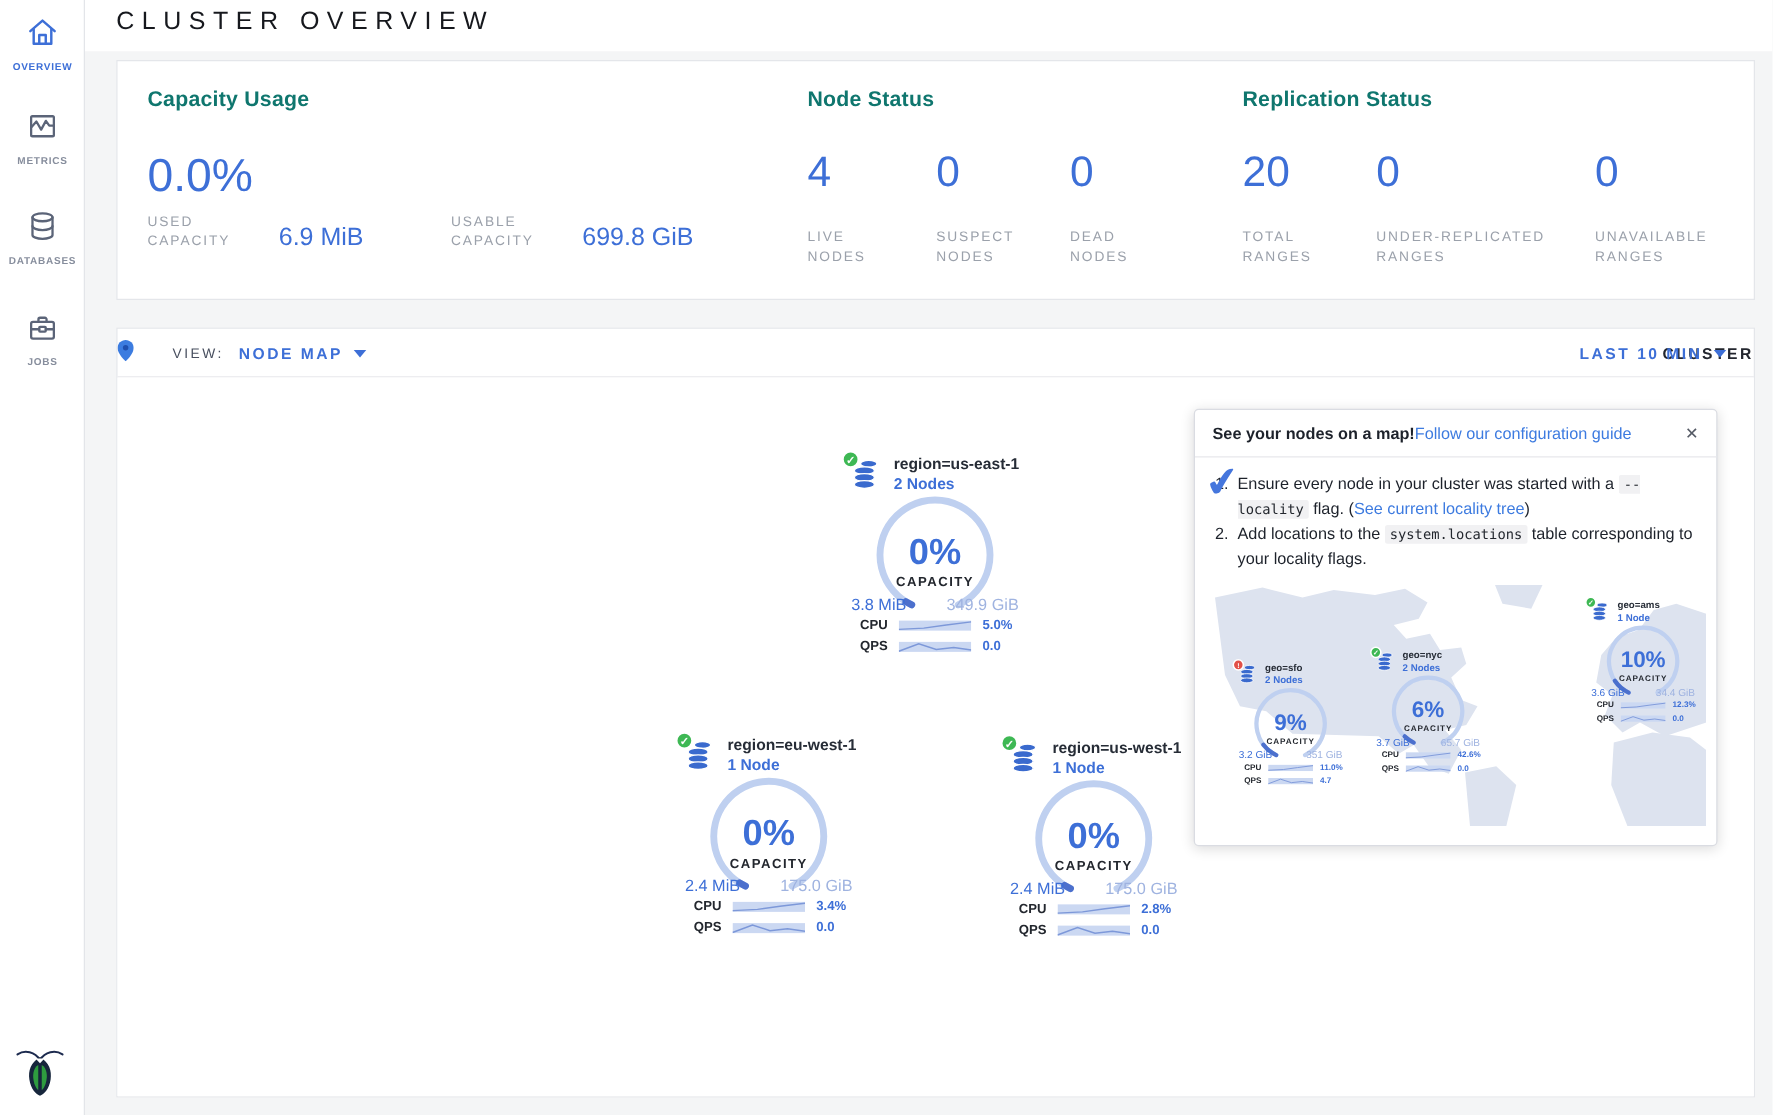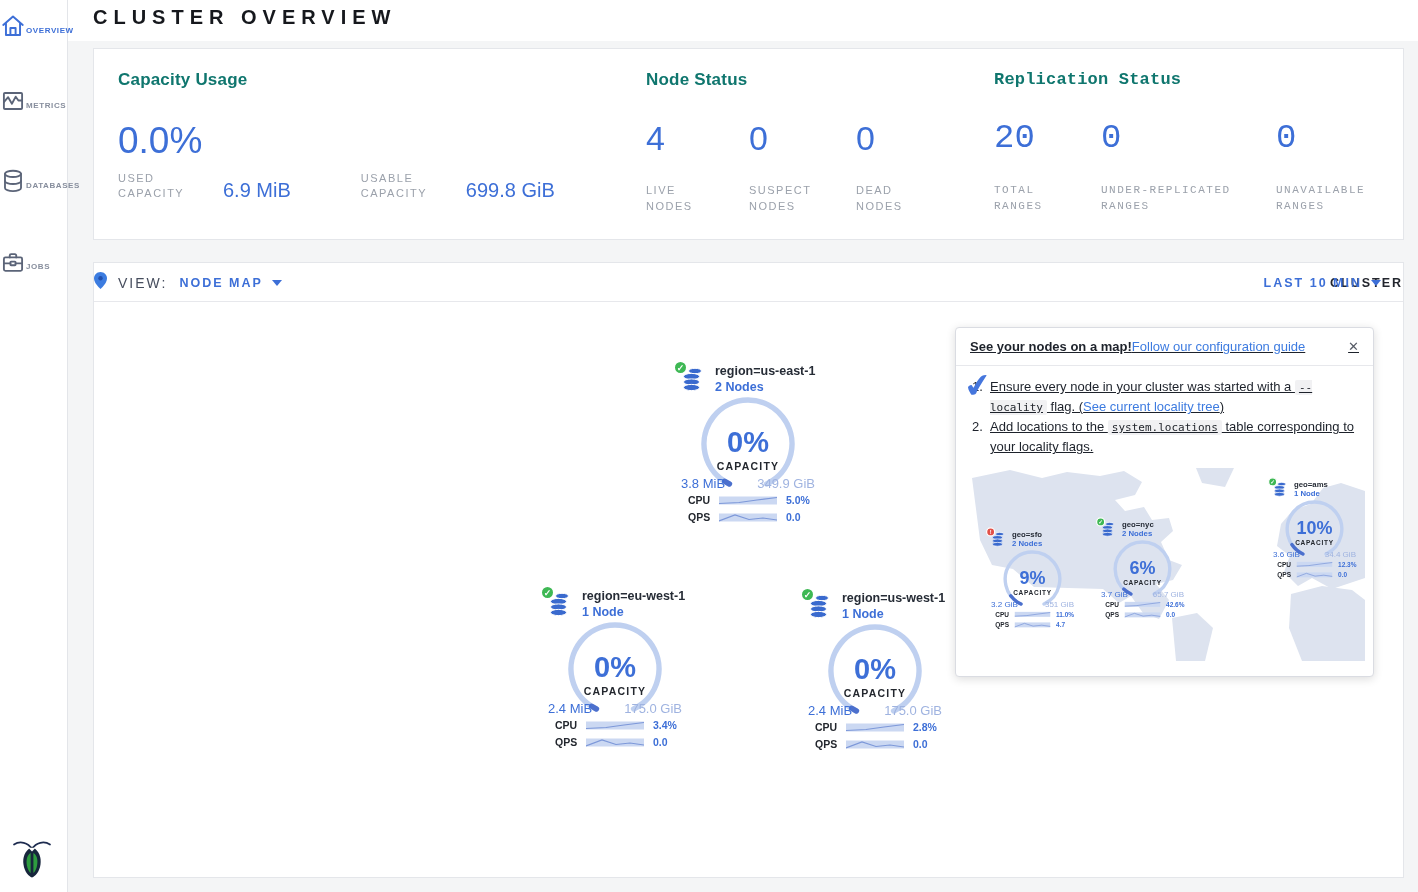--- a/index.html
+++ b/index.html
@@ -1,40 +1,40 @@
 <!DOCTYPE html>
 <html><head>
 <meta charset="utf-8">
 <style>
   * { box-sizing: border-box; margin:0; padding:0; }
   html,body { width:1418px; height:892px; }
   body { background:#f4f5f6; font-family:"Liberation Sans",sans-serif; position:relative; overflow:hidden; color:#1d222b; }
 
   .topstrip { position:absolute; left:68px; top:0; width:1350px; height:41px; background:#fff; }
-  .page-title { position:absolute; left:93px; top:6px; font-size:20px; font-weight:bold; letter-spacing:6px; color:#16181d; }
+  .page-title { position:absolute; left:93px; top:6px; font-size:20px; font-weight:normal; letter-spacing:6px; color:#16181d; }
 
   
   .sidebar { position:absolute; left:0; top:0; width:68px; height:892px; background:#fff; border-right:1px solid #e3e5e9; z-index:10; }
-  .side-item { position:absolute; left:0; width:68px; display:flex; align-items:center; cursor:pointer; }
+  .side-item { position:absolute; left:0; width:68px; display:flex; flex-direction:column; align-items:center; cursor:pointer; }
   .side-item .lbl { font-size:8px; font-weight:bold; letter-spacing:.6px; color:#878e9d; margin-top:5px; }
   .side-item.active .lbl { color:#3d6fd7; }
   .side-item svg { stroke:#5b6478; }
   .side-item.active svg { stroke:#3d6fd7; }
   .side-logo { position:absolute; left:12px; bottom:8px; }
 
   
   .card { position:absolute; background:#fff; border:1px solid #e4e6ea; }
   #summary-card { left:93px; top:48px; width:1311px; height:192px; }
   #view-card { left:93px; top:262px; width:1311px; height:616px; }
 
   .sec { position:absolute; top:20px; }
   .sec h3 { font-size:17px; font-weight:600; color:#0f766e; letter-spacing:.2px; line-height:21px; }
   #sec-cap { left:24px; width:520px; }
   #sec-node { left:552px; }
-  #sec-rep { left:900px;font-family:Liberation Mono, monospace; }
+  #sec-rep { left:900px; }
 
   .cap-row { display:flex; margin-top:30px; }
   .cap-pct { font-size:37px; color:#3d6fd7; width:106px; line-height:42px; }
   .cap-bar-wrap { margin-top:10px; width:250px; position:relative; }
   .cap-bar { height:20px; background:#e3e6ed; position:relative; }
   .cap-bar .seg { position:absolute; right:0; top:0; height:100%; width:15.2%; background:#c9ced8; }
   .tick { position:absolute; top:22px; width:1px; height:5px; background:#9aa0aa; }
   .tick-lbl { position:absolute; top:29px; font-size:11px; color:#585d66; white-space:nowrap; }
   .cap-stats { display:flex; margin-top:9px; align-items:flex-end; }
   .cap-lbl { font-size:11px; letter-spacing:1.5px; color:#9ba1ab; line-height:15px; width:88px; }
@@ -45,21 +45,21 @@
   .stat-col .v { font-size:34px; color:#3d6fd7; line-height:36px; font-weight:400; }
   .stat-col .l { display:block; font-size:11px; letter-spacing:1.5px; color:#9ba1ab; line-height:16px; margin-top:26px; }
   #sec-node .stat-col:nth-child(1){ width:103px; } #sec-node .stat-col:nth-child(2){ width:107px; }
   #sec-node .l { width:80px; }
   #sec-rep .stat-col:nth-child(1){ width:107px; } #sec-rep .stat-col:nth-child(2){ width:175px; }
   #sec-rep .stat-col:nth-child(1) .l{ width:80px; } #sec-rep .stat-col:nth-child(2) .l{ width:165px; } #sec-rep .stat-col:nth-child(3) .l{ width:110px; }
 
   
   .view-header { position:relative; height:39px; border-bottom:1px solid #e7e8ec; }
   .vh-left { position:absolute; left:24px; top:0; height:39px; display:flex; align-items:center; }
-  .vh-label { font-size:14px; letter-spacing:2px; color:#474e5e; }
+  .vh-label { font-size:11px; letter-spacing:2px; color:#474e5e;margin-left:20px; }
   .vh-value { color:#3d6fd7; margin-left:12px; font-weight:600; letter-spacing:2px; font-size:12.5px; display:flex; align-items:center; cursor:pointer; }
   .caret { width:0; height:0; border-left:5px solid transparent; border-right:5px solid transparent; border-top:6px solid currentColor; margin-left:9px; }
   .vh-center { position:absolute; left:0; right:0; top:0; height:39px; display:flex; align-items:center; justify-content:space-between; gap:9px; }
   .crumb { font-size:12.5px; letter-spacing:2px; color:#23262e; font-weight:600; }
   .vh-right { position:absolute; right:22px; top:0; height:39px; display:flex; align-items:center; color:#3d6fd7; font-size:12.5px; letter-spacing:2px; font-weight:600; cursor:pointer; }
 
   .map-area { position:absolute; left:0; top:39px; right:0; bottom:0; background:#fff; }
 
   
   .node { position:absolute; width:150px; height:170px; }
@@ -75,21 +75,21 @@
   .glabel { font-size:10.5px; font-weight:bold; letter-spacing:1.2px; color:#23272e; margin-top:3px; }
   .vals { position:absolute; left:8px; right:8px; top:118px; display:flex; justify-content:space-between; font-size:13px; }
   .vals .u { color:#3d6fd7; } .vals .t { color:#9fb3e0; }
   .crow { position:absolute; left:15px; top:136px; display:flex; align-items:center; }
   .crow.qps { top:153px; }
   .crow .cl { font-size:10.5px; font-weight:bold; color:#23272e; width:31px; }
   .spark { width:58px; height:11px; }
   .crow .cv { font-size:10.5px; font-weight:bold; color:#3d6fd7; margin-left:9px; }
 
   
-  .popup { position:absolute; left:861px; top:25px; width:419px; background:#fff; border:1px solid #dadce2; border-radius:4px; box-shadow:0 2px 10px rgba(0,0,0,.14); z-index:5;text-decoration:underline; }
+  .popup { position:absolute; left:861px; top:25px; width:419px; background:#fff; border:1px solid #dadce2; border-radius:4px; box-shadow:0 2px 10px rgba(0,0,0,.14); z-index:5; }
   .popup-head { display:flex; align-items:center; padding:11px 14px; border-bottom:1px solid #e7e8ec; }
   .popup-title { font-weight:bold; font-size:13px; color:#1d222b; }
   .popup-link { color:#3d7be0; font-size:13px; margin-left:0; cursor:pointer; }
   .popup-close { margin-left:auto; color:#565b66; font-size:13px; cursor:pointer; }
   .popup-body { padding:11px 16px 15px; position:relative; }
   .steps { list-style:none; }
   .step { position:relative; padding-left:18px; font-size:13px; color:#1d222b; line-height:1.55; }
   .step .num { position:absolute; left:0; top:0; }
   .code { font-family:"DejaVu Sans Mono",monospace; font-size:11px; background:#f1f1f3; padding:1px 4px; border-radius:2px; color:#23272e; }
   .step-link { color:#3d7be0; cursor:pointer; }

